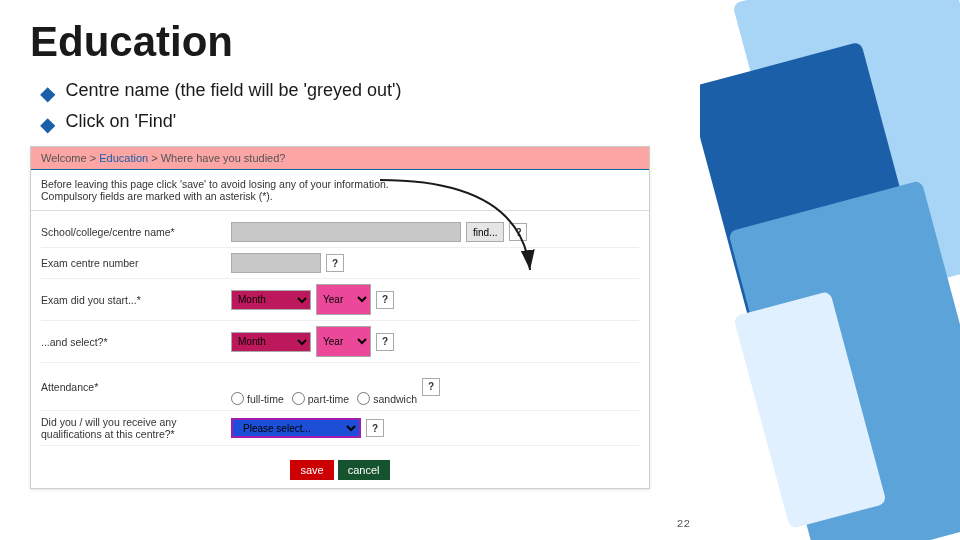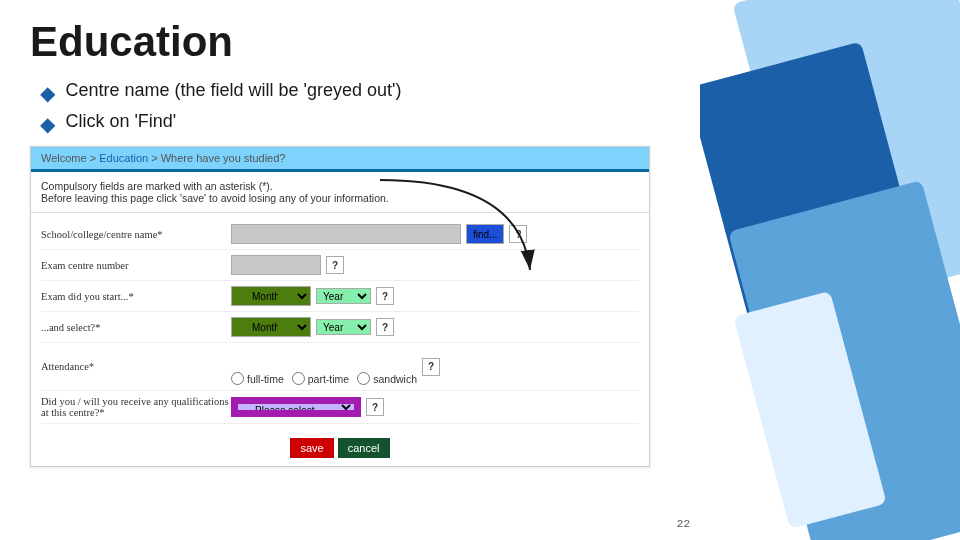--- a/index.html
+++ b/index.html
@@ -64,22 +64,22 @@
       margin-top: 8px;
       font-size: 11px;
       color: #333;
       box-shadow: 0 1px 3px rgba(0,0,0,0.1);
     }
 
     .form-breadcrumb {
       padding: 5px 10px;
       font-size: 11px;
       color: #555;
-      border-bottom: 3px solid #0369a1;
-      background: #7dd3fc;
+      border-bottom: 1px solid #0369a1;
+      background: #fca5a5;
     }
 
     .form-breadcrumb a {
       color: #1a5fa8;
       text-decoration: none;
     }
 
     .form-info {
       padding: 8px 10px;
       font-size: 10.5px;
@@ -97,21 +97,20 @@
       padding: 5px 0;
       border-bottom: 1px solid #eee;
       min-height: 30px;
     }
 
     .form-label {
       width: 190px;
       font-size: 10.5px;
       color: #333;
       flex-shrink: 0;
-      font-family: Liberation Serif, serif;
     }
 
     .form-field {
       display: flex;
       align-items: center;
       gap: 5px;
       flex: 1;
     }
 
     .text-input-grey {
@@ -122,21 +121,21 @@
     }
 
     .text-input-small {
       background: #c8c8c8;
       border: 1px solid #aaa;
       height: 20px;
       width: 90px;
     }
 
     .find-btn {
-      background: #1d4ed8;
+      background: #e5e5e5;
       border: 1px solid #aaa;
       padding: 2px 6px;
       font-size: 10px;
       cursor: pointer;
       height: 20px;
     }
 
     .help-btn {
       background: #fff;
       border: 1px solid #aaa;
@@ -148,30 +147,30 @@
       height: 18px;
       display: flex;
       align-items: center;
       justify-content: center;
     }
 
     .select-month {
       height: 20px;
       font-size: 10px;
       border: 1px solid #aaa;
-      background: #4d7c0f;
-      padding: 0 16px;
+      background: #be185d;
+      padding: 0 2px;
       width: 80px;
     }
 
     .select-year {
-      height: 16px;
+      height: 31px;
       font-size: 10px;
       border: 1px solid #aaa;
-      background: #86efac;
+      background: #ec4899;
       padding: 0 2px;
       width: 55px;
     }
 
     .radio-group {
       display: flex;
       align-items: center;
       gap: 8px;
       font-size: 10.5px;
     }
@@ -179,23 +178,23 @@
     .radio-option {
       display: flex;
       align-items: center;
       gap: 3px;
       margin-top: 24px;
     }
 
     .select-qualify {
       height: 20px;
       font-size: 10px;
-      border: 7px solid #a21caf;
-      background: #c4b5fd;
-      padding: 0 13px;
+      border: 2px solid #a21caf;
+      background: #1d4ed8;
+      padding: 0 6px;
       width: 130px;
     }
 
     .form-actions {
       padding: 8px 10px;
       display: flex;
       gap: 4px;
       justify-content: center;
     }
 
@@ -307,22 +306,22 @@
 
     <div class="form-breadcrumb">
       <span>Welcome</span>
       <span> &gt; </span>
       <a href="#">Education</a>
       <span> &gt; </span>
       <span>Where have you studied?</span>
     </div>
 
     <div class="form-info">
+      <div>Before leaving this page click 'save' to avoid losing any of your information.</div>
       <div>Compulsory fields are marked with an asterisk (*).</div>
-      <div>Before leaving this page click 'save' to avoid losing any of your information.</div>
     </div>
 
     <div class="form-body">
 
       <div class="form-row">
         <div class="form-label">School/college/centre name*</div>
         <div class="form-field">
           <div class="text-input-grey"></div>
           <button class="find-btn">find...</button>
           <button class="help-btn">?</button>

